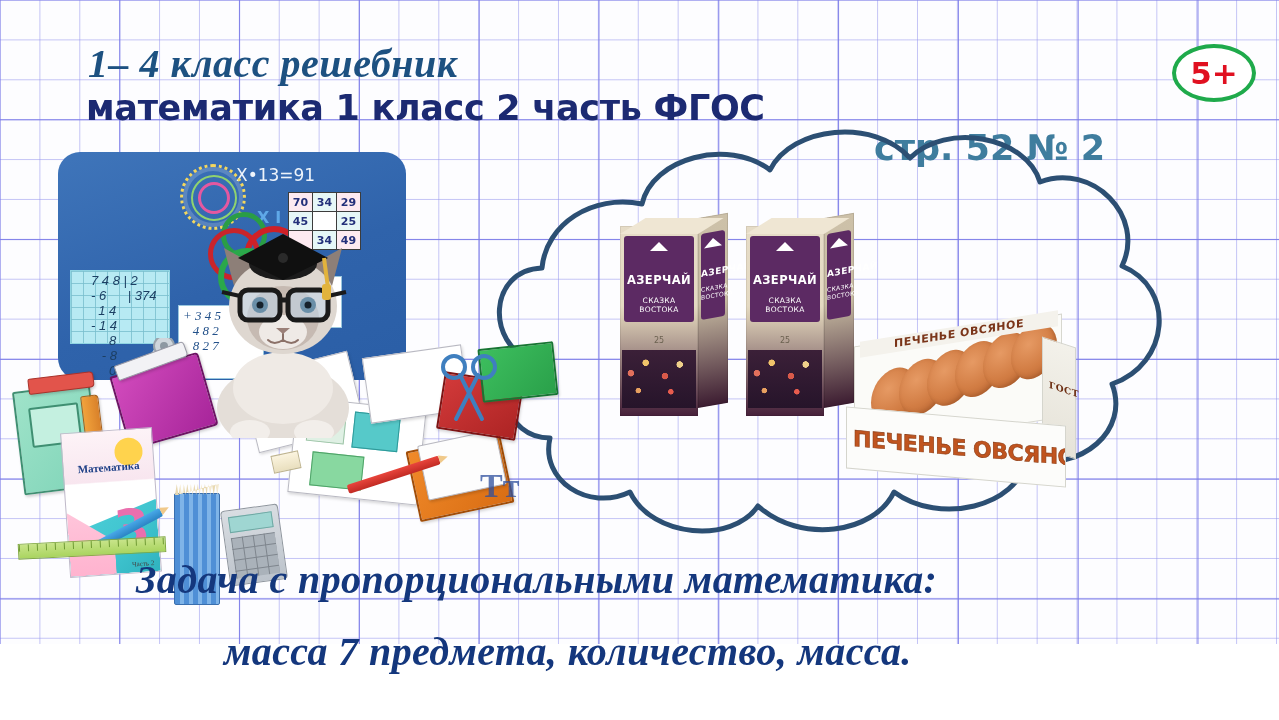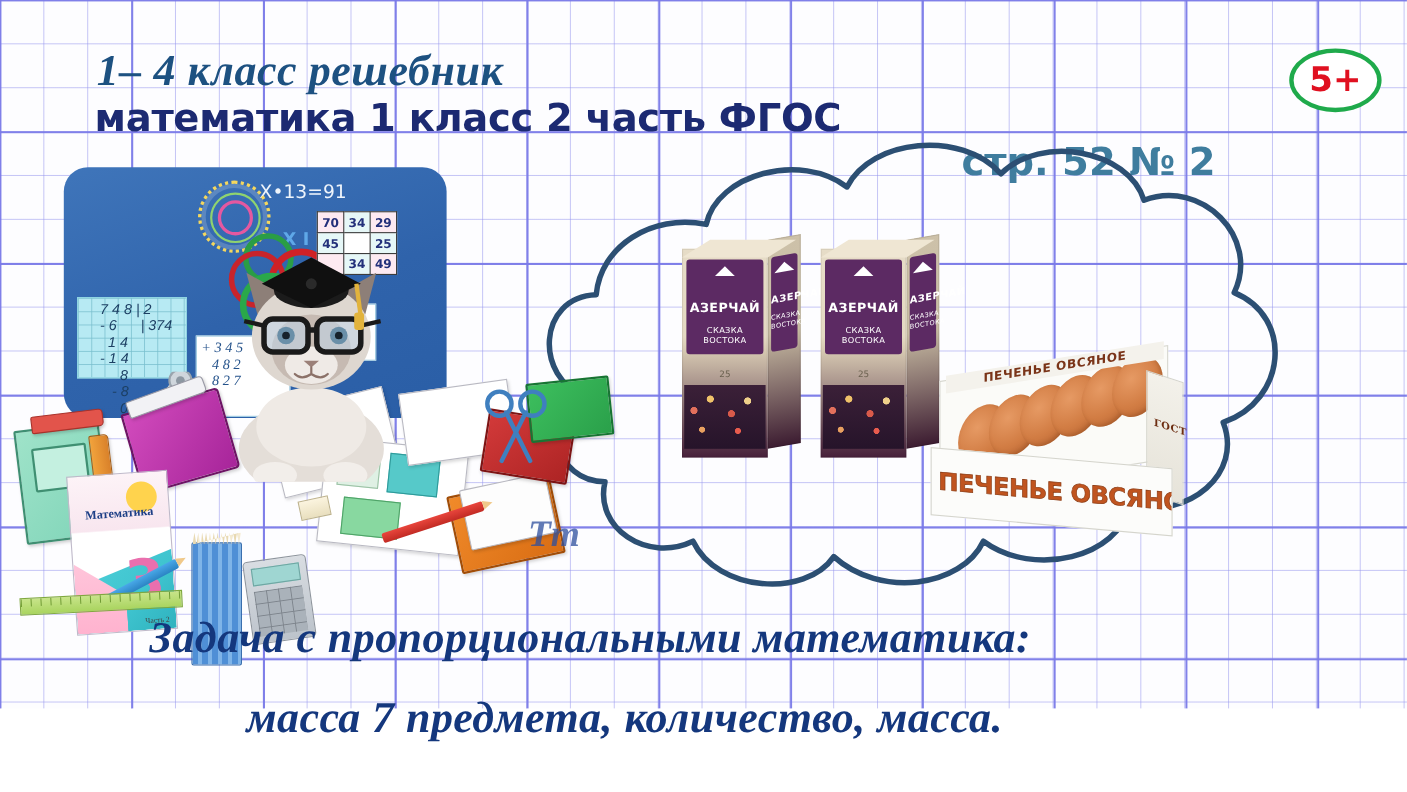--- a/index.html
+++ b/index.html
@@ -510,21 +510,21 @@
     width: 60px; height: 70px;
   }
   .folder {
     position: absolute;
     border-radius: 2px;
     box-shadow: 1px 2px 3px rgba(0,0,0,.16);
   }
   .watermark-t {
     position: absolute; left: 470px; top: 122px;
     font-family: "Liberation Serif", serif;
-    font-style: italic; font-weight: bold;
+    font-weight: bold;
     font-size: 34px; color: #2e4f9e; opacity: .75;
   }
 
   
   .cat { position: absolute; left: 178px; top: 228px; width: 210px; height: 210px; }
 </style>
 </head>
 <body>
 
 <div id="slide">

